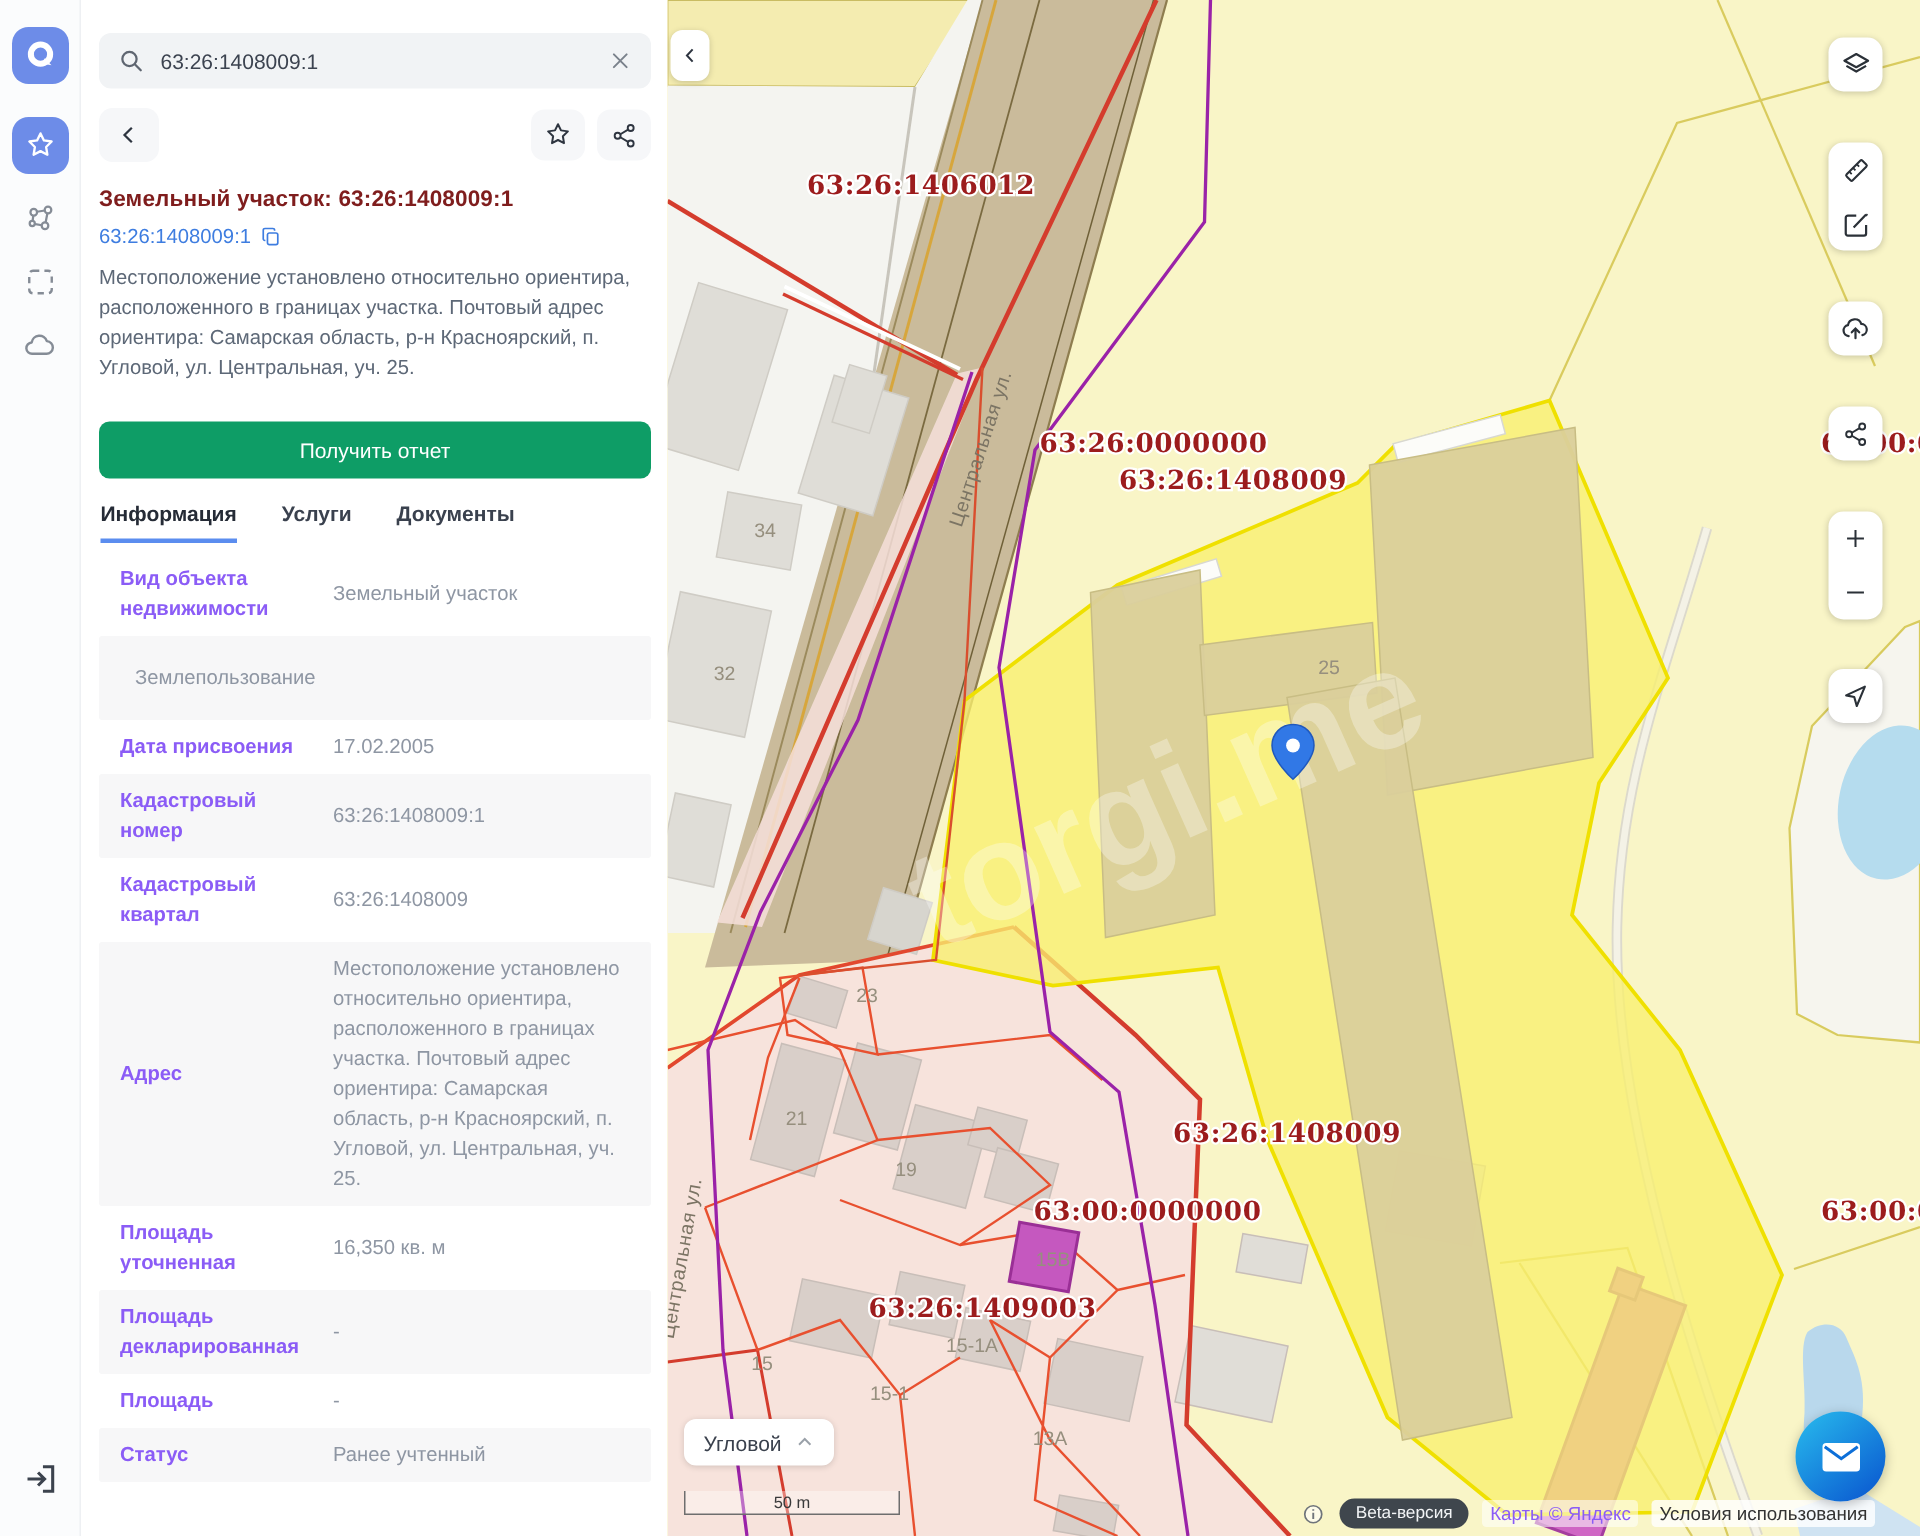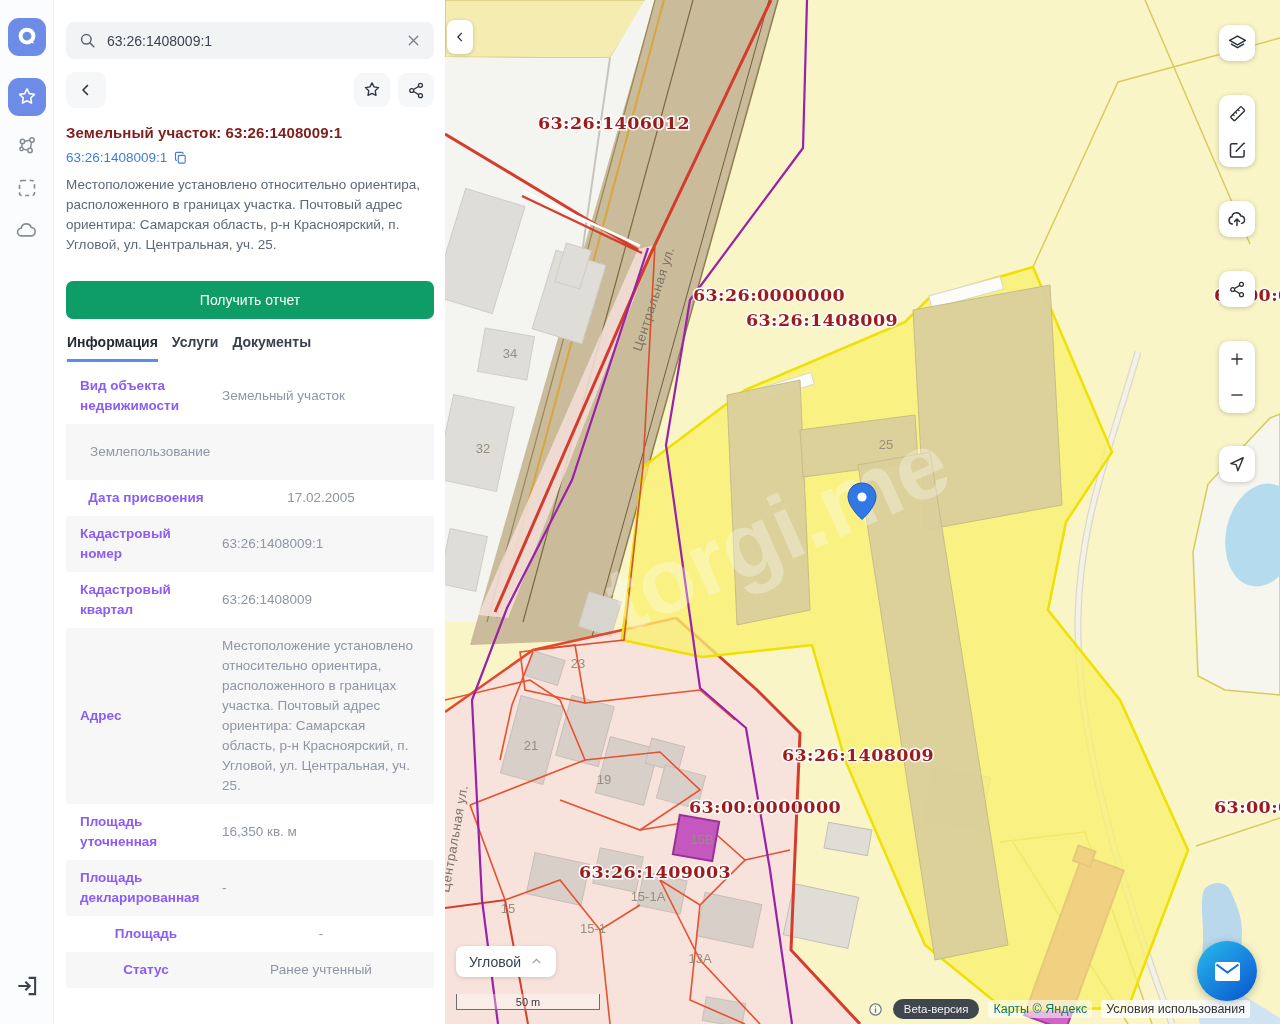--- a/index.html
+++ b/index.html
@@ -28,31 +28,31 @@
              display:flex; align-items:center; justify-content:center; cursor:pointer; }
   .hdr .sp { flex:1; }
   .sqbtn { width:36px; height:34px; border-radius:9px; background:#f6f7f9; margin-left:8px;
            display:flex; align-items:center; justify-content:center; cursor:pointer; }
   .title { margin-top:16px; font-size:15px; font-weight:700; color:#7f1d1d; letter-spacing:.1px; }
   .cadlink { margin-top:9px; display:flex; align-items:center; gap:6px; }
   .cadlink a { font-size:13.5px; color:#3e7de0; text-decoration:none; }
   .desc { margin-top:10px; font-size:13.5px; line-height:20px; color:#5d6877; }
   .report { margin-top:26px; width:100%; height:38px; border:0; border-radius:7px;
             background:#0e9d66; color:#fff; font-size:14px; font-family:inherit; cursor:pointer; }
-  .tabs { margin-top:15px; display:flex; gap:14px; padding:0 1px;text-align:right; }
+  .tabs { margin-top:15px; display:flex; gap:30px; padding:0 1px;text-align:right; }
   .tab { font-size:14px; font-weight:700; color:#3a414e; padding-bottom:9px; cursor:pointer;
          border-bottom:3px solid transparent; }
   .tab.active { color:#252b36; border-bottom-color:#5b8def; }
   .rows { margin-top:6px; }
   .row { display:flex; align-items:center; padding:8px 14px; border-radius:2px; }
   .row:nth-child(even) { background:#f7f7f8; }
   .row .lbl { width:132px; flex:0 0 132px; font-size:13.5px; font-weight:600;
               color:#8b5cf6; line-height:20px; }
   .row .val { flex:1; font-size:13.5px; color:#8e96a3; line-height:20px; padding-left:10px; }
-  .r56 { min-height:56px; } .r36 { min-height:36px;text-align:center; } .r160 { min-height:160px; } .r52 { min-height:52px; }
+  .r56 { min-height:56px; } .r36 { min-height:36px; } .r160 { min-height:160px; } .r52 { min-height:52px; }
 
   
   .map { position:absolute; left:445px; top:0; width:835px; height:1024px; background:#f9f5c7; overflow:hidden; }
   .map svg.base { position:absolute; left:0; top:0; }
   .collapse { position:absolute; left:2px; top:20px; width:26px; height:34px; background:#fff;
               border-radius:8px; box-shadow:0 1px 4px rgba(0,0,0,.18); display:flex;
               align-items:center; justify-content:center; cursor:pointer; }
   .ctl { position:absolute; left:774px; width:36px; background:#fff; border-radius:10px;
          box-shadow:0 1px 5px rgba(0,0,0,.2); display:flex; flex-direction:column;
          align-items:center; justify-content:center; }
@@ -60,21 +60,21 @@
   .legend { position:absolute; left:11px; top:946px; height:31px; background:#fff; border-radius:8px;
             box-shadow:0 1px 4px rgba(0,0,0,.15); display:flex; align-items:center; gap:9px;
             padding:0 13px; cursor:pointer; }
   .legend span { font-size:14px; color:#3a414d; }
   .scale { position:absolute; left:11px; top:994px; width:144px; height:16px;
            border:1px solid #6e6e6e; border-top:0; background:rgba(255,255,255,.35);
            display:flex; align-items:center; justify-content:center; }
   .scale span { font-size:11px; color:#3a3a3a; }
   .attrib { position:absolute; right:30px; bottom:5px; display:flex; align-items:center; gap:9px; }
   .beta { background:#3f464d; color:#f2f4f6; font-size:11.5px; border-radius:11px; padding:4px 11px; }
-  .cpy  { background:rgba(255,255,255,.55); color:#0f766e; font-size:12.5px; padding:2px 5px; border-radius:3px; }
+  .cpy  { background:rgba(255,255,255,.55); color:#8b5cf6; font-size:12.5px; padding:2px 5px; border-radius:3px; }
   .terms{ background:rgba(255,255,255,.8); color:#333; font-size:12.5px; padding:2px 5px; border-radius:3px; cursor:pointer; }
   .fab { position:absolute; left:752px; top:941px; width:60px; height:60px; border-radius:50%;
          background:linear-gradient(140deg,#27b7ec 5%,#0a58d0 95%);
          box-shadow:0 2px 8px rgba(0,0,0,.25); display:flex; align-items:center; justify-content:center; cursor:pointer; }
 
   .cadlabel { font-family:"DejaVu Serif", serif; font-weight:700; font-size:17.5px;
               fill:#9c1c1d; stroke:#ffffff; stroke-width:3px; paint-order:stroke; letter-spacing:.4px; }
   .houselbl { font-size:13px; fill:#968f7e; }
   .streetlbl{ font-size:13px; fill:#7b7464; letter-spacing:.5px; }
 </style>

